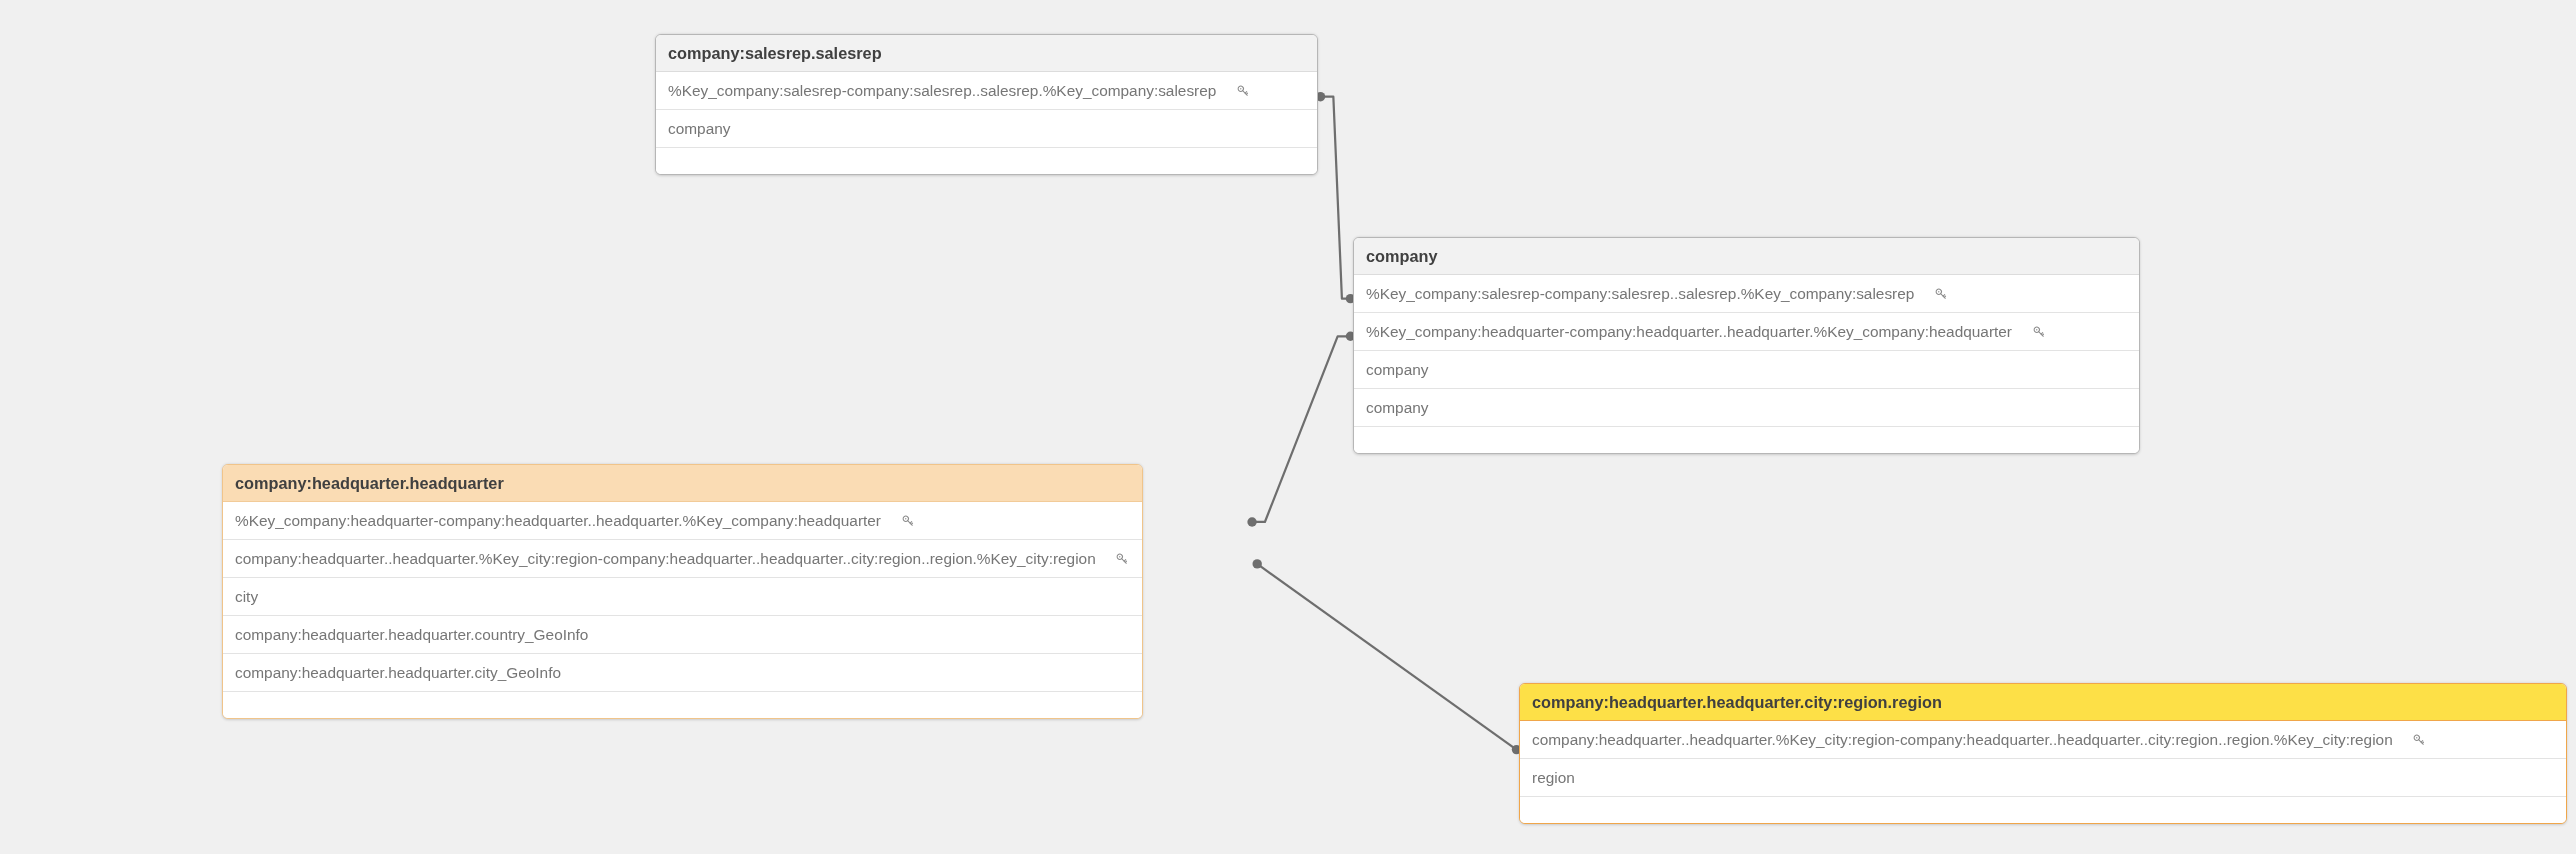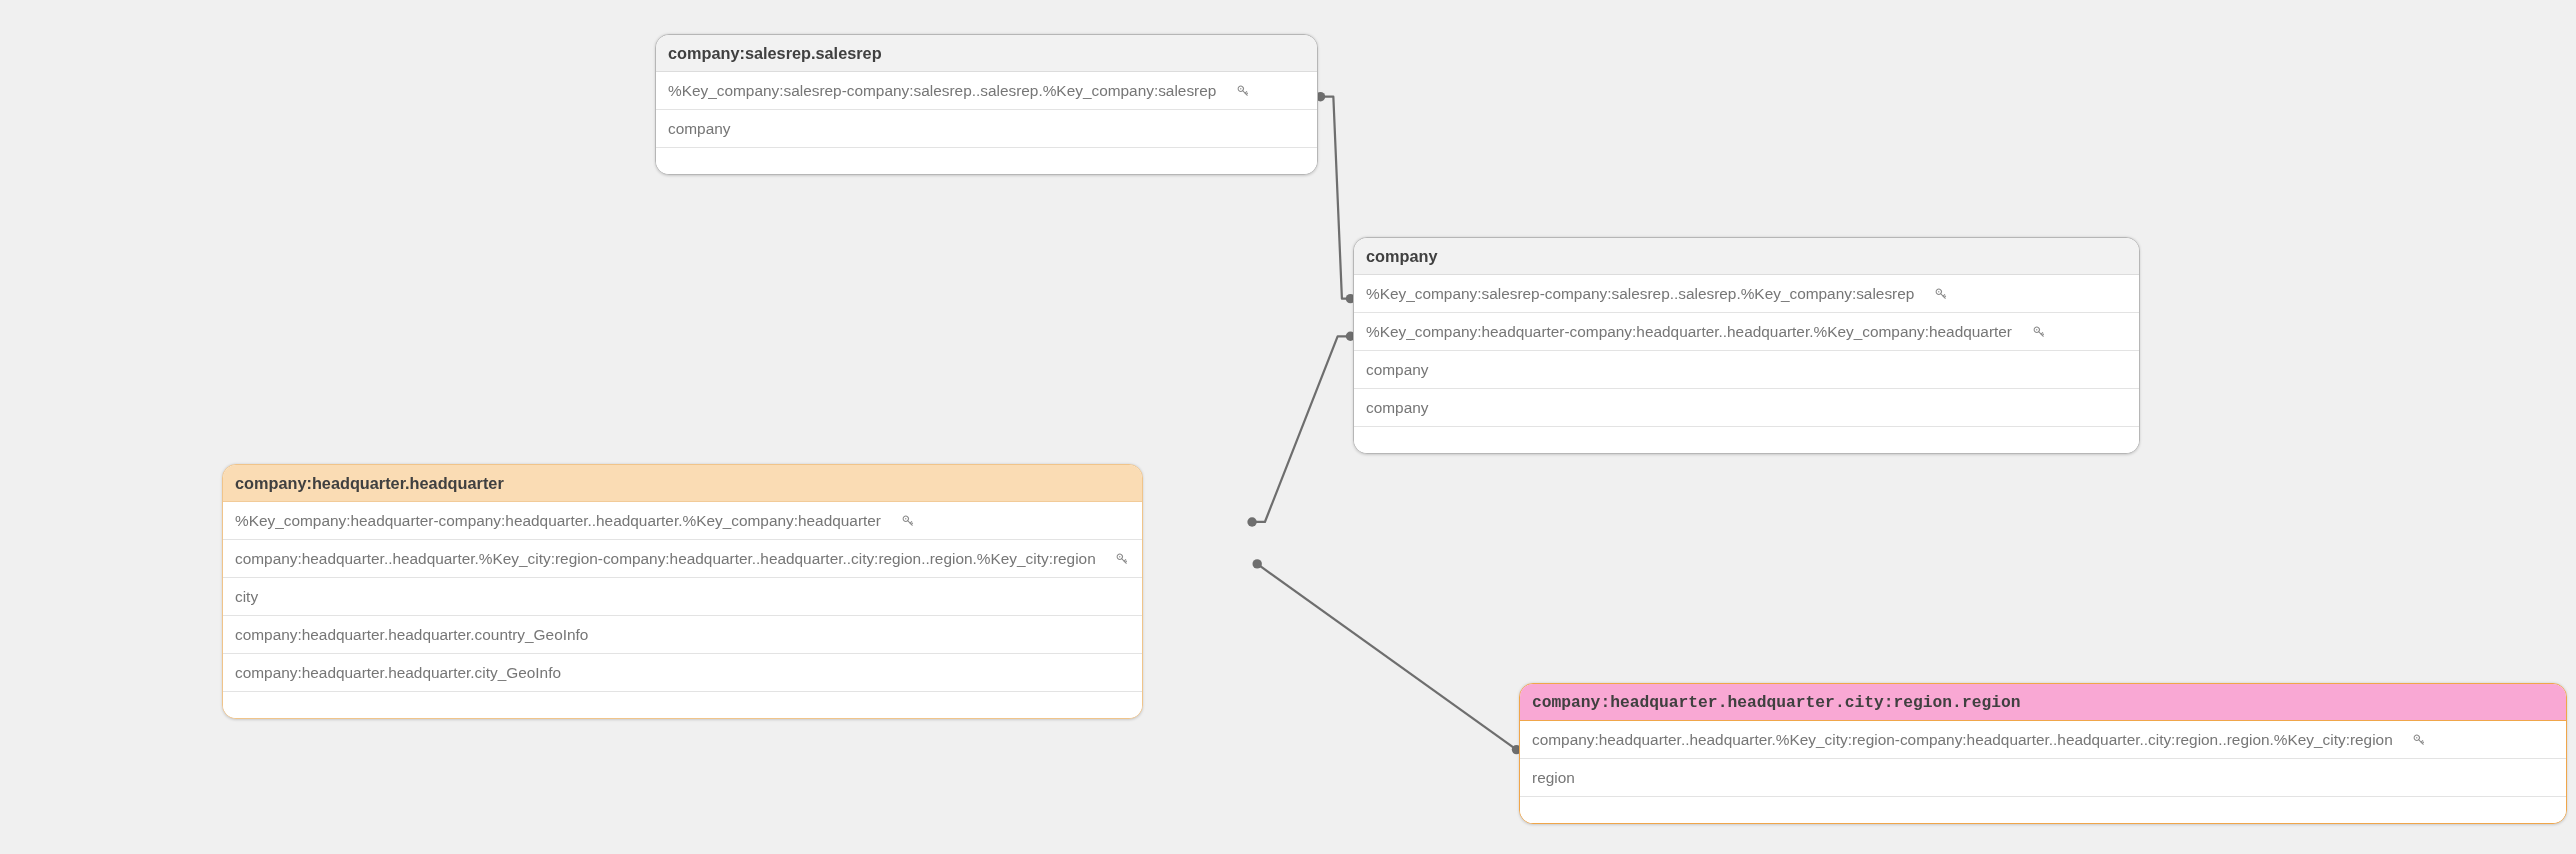--- a/index.html
+++ b/index.html
@@ -25,21 +25,21 @@
     pointer-events: none;
     z-index: 1;
   }
   
   .tbl {
     position: absolute;
     z-index: 2;
     box-sizing: border-box;
     background: #ffffff;
     border: 0.9px solid #b6b6b6;
-    border-radius: 14px;
+    border-radius: 6px;
     box-shadow: 0 0.9px 2.6px rgba(0,0,0,0.16);
     overflow: hidden;
   }
   .tbl.accent-light {
     border-color: #f0c48a;
   }
   .tbl.accent-strong {
     border-color: #f0a64a;
   }
   .tbl-head {
@@ -53,23 +53,22 @@
     background: #f2f2f2;
     border-bottom: 0.9px solid #dcdcdc;
     white-space: nowrap;
     overflow: hidden;
   }
   .accent-light .tbl-head {
     background: #fadcb4;
     border-bottom-color: #f2cb99;
   }
   .accent-strong .tbl-head {
-    background: #f9a8d4;
+    background: #fde047;
     border-bottom-color: #f0a64a;
-    font-family: Liberation Mono, monospace;
   }
   .tbl-rows { background: #ffffff; }
   .row {
     box-sizing: border-box;
     height: 38px;
     line-height: 38px;
     padding: 0 12px;
     font-size: 15.4px;
     color: #767676;
     border-bottom: 0.9px solid #e3e3e3;

